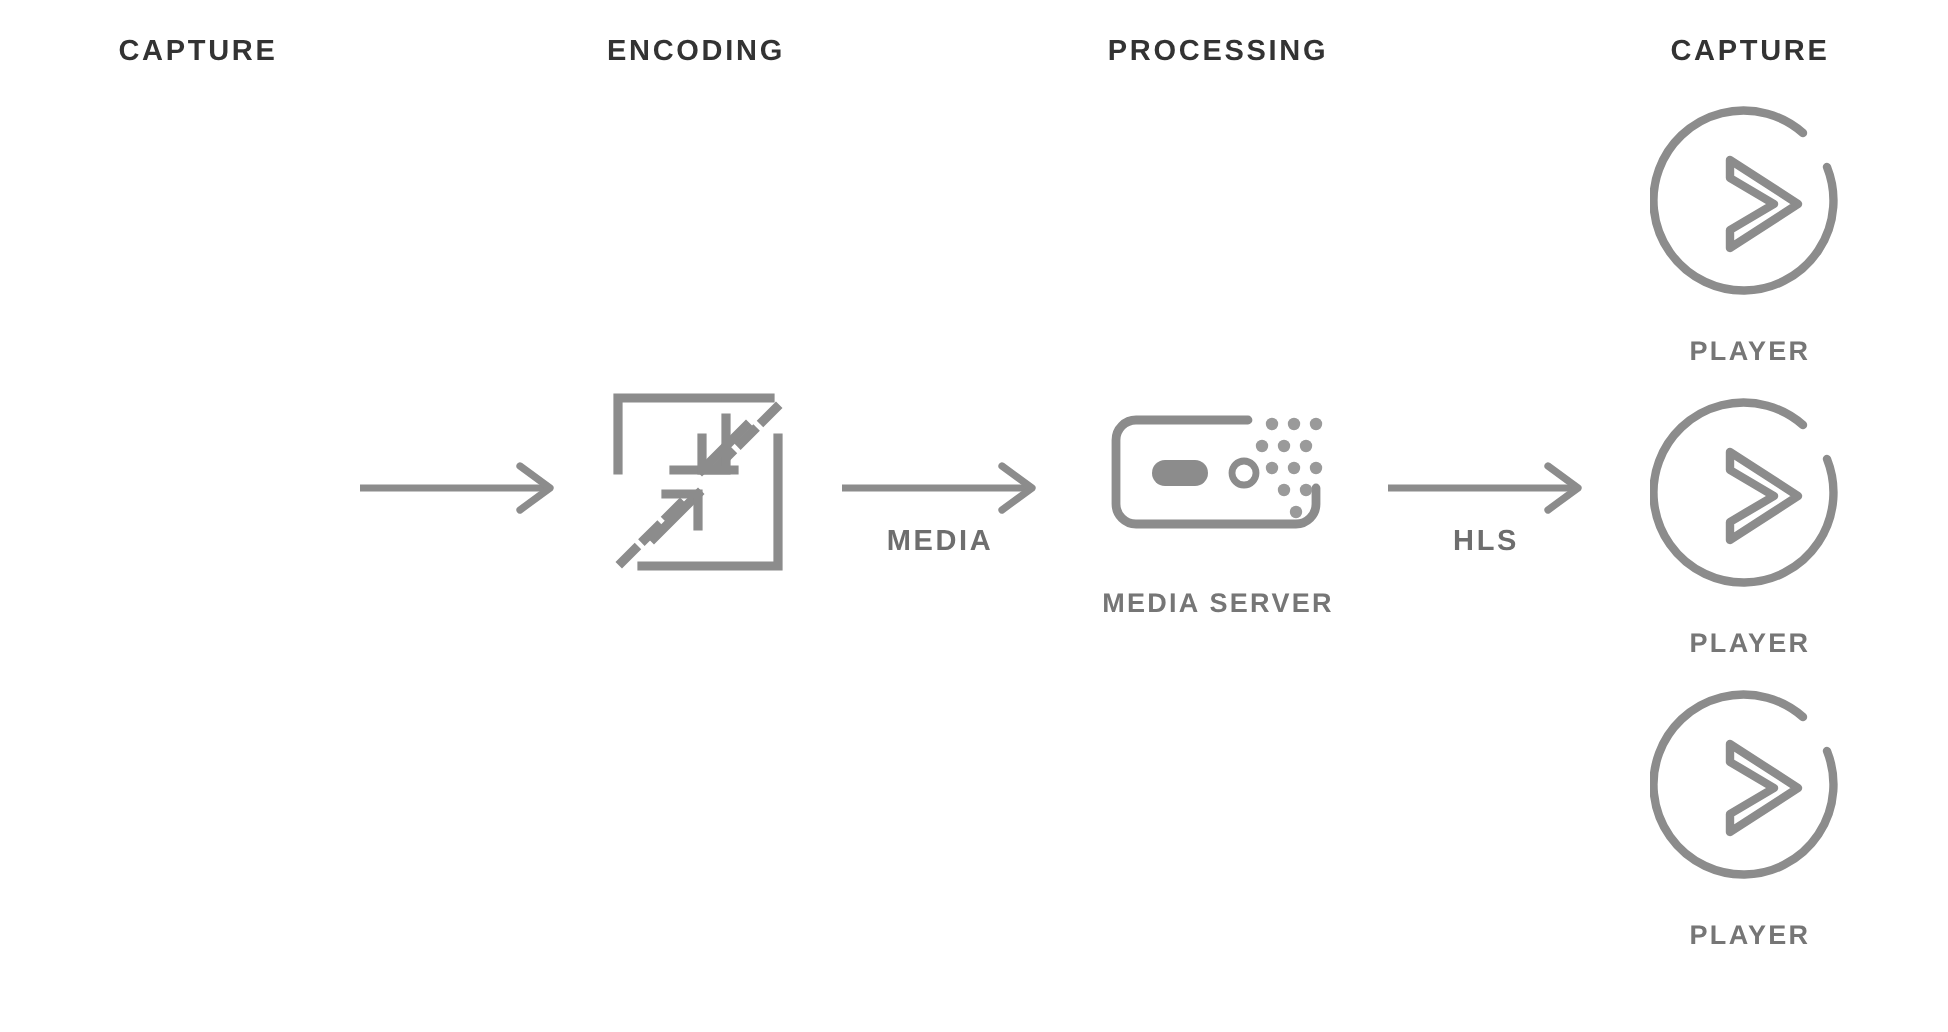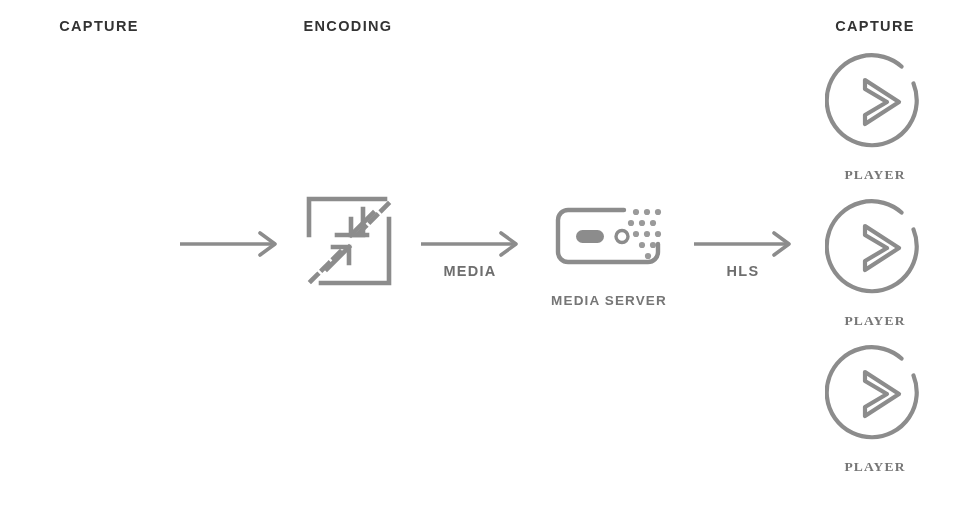--- a/index.html
+++ b/index.html
@@ -58,21 +58,21 @@
     color: #767676;
     white-space: nowrap;
     line-height: 16px;
   }
 
   
   .node-camera  { left: 19px;  top: 196px; width: 160px; }
   .node-encoder { left: 269px; top: 191px; width: 160px; }
   .node-server  { left: 529px; top: 200px; width: 160px; }
 
-  .node-player  { width: 160px; left: 795px; font-family: Liberation Serif, serif; }
+  .node-player  { width: 160px; left: 795px; }
   .node-player-1 { top: 52px; }
   .node-player-2 { top: 198px; }
   .node-player-3 { top: 344px; }
 
   
   .connector {
     position: absolute;
     text-align: center;
   }
   .connector svg { display: block; }
@@ -91,20 +91,21 @@
 </style>
 </head>
 <body>
 
 <div id="diagram">
 
   <div class="stage-header capture">CAPTURE</div>
 
   <div class="stage-header encoding">ENCODING</div>
 
+  <div class="stage-header processing">PROCESSING</div>
 
   <div class="stage-header playback">CAPTURE</div>
 
 
   <div class="node node-encoder">
     <span class="node-icon">
       <svg width="96" height="100" viewBox="0 0 96 100" fill="none" stroke="#8c8c8c" stroke-width="4.6" stroke-linecap="square" stroke-linejoin="miter" xmlns="http://www.w3.org/2000/svg">
 
         <path d="M8 44 V8 H84"></path>
 

